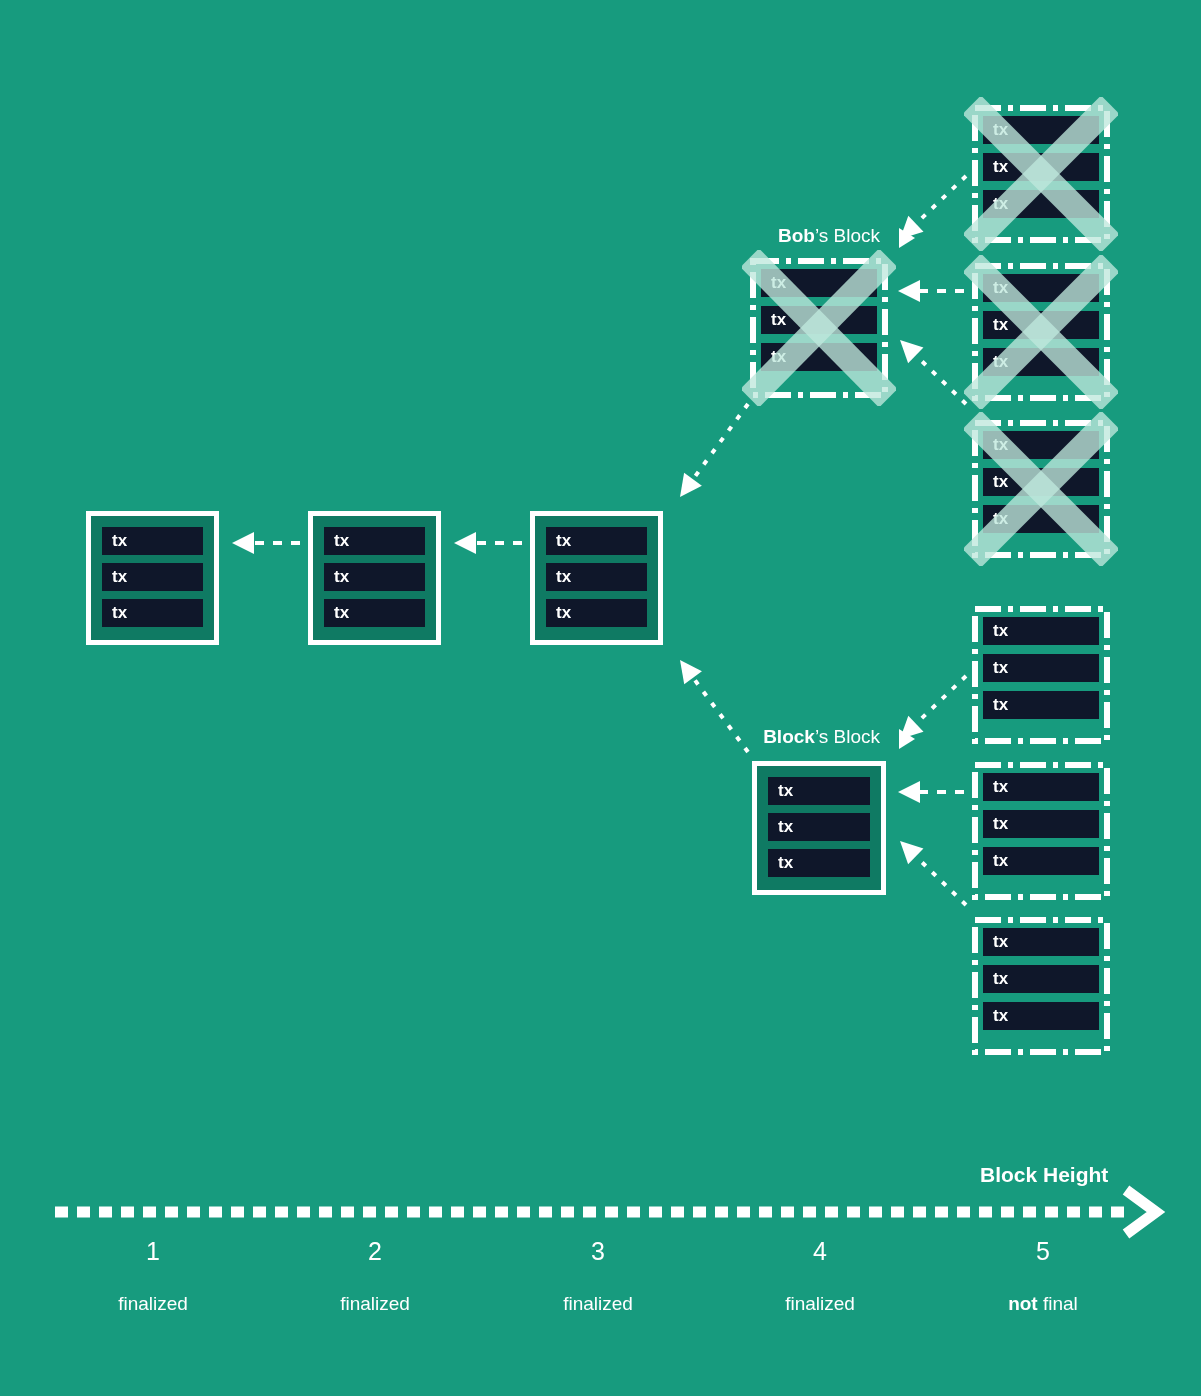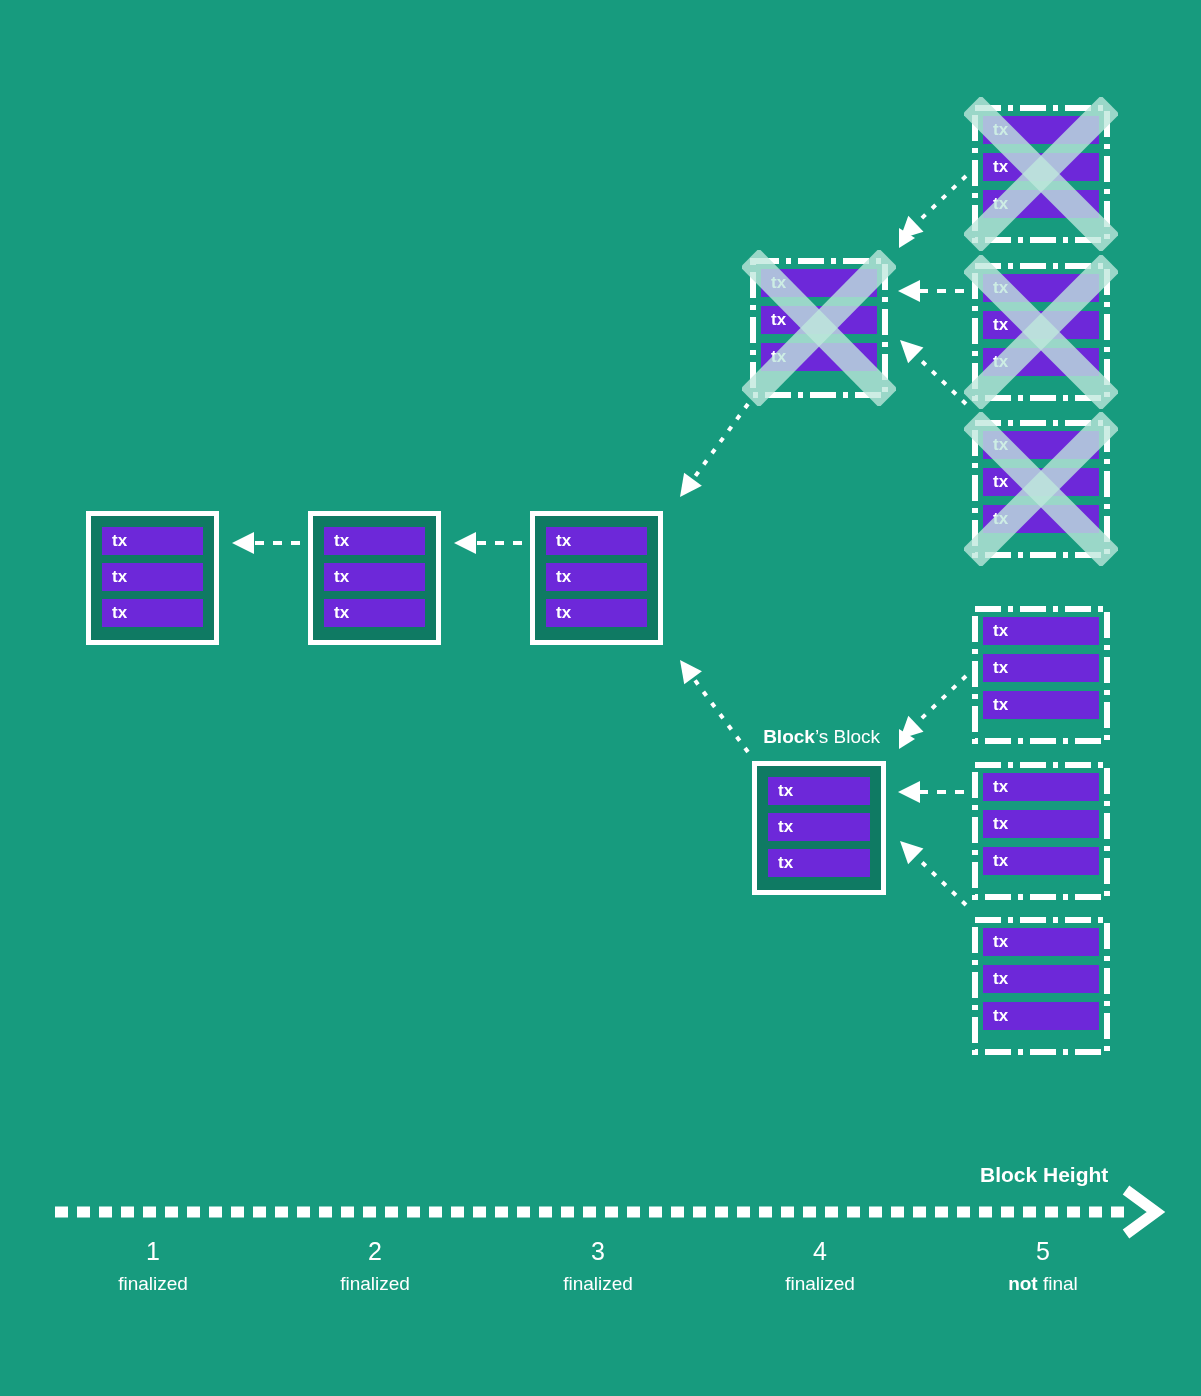--- a/index.html
+++ b/index.html
@@ -25,21 +25,21 @@
     border:none;
     background:transparent;
     padding:11px 11px;
   }
   .pend-border{
     position:absolute;left:0;top:0;width:100%;height:100%;
     pointer-events:none;
   }
   .txrow{
     height:28px;
-    background:#6d28d9;
+    background:#0f172a;
     color:#ffffff;
     font-size:17px;
     font-weight:bold;
     line-height:28px;
     padding-left:10px;
     box-sizing:border-box;
     margin-bottom:8px;
     position:relative;
     z-index:1;
   }
@@ -71,21 +71,21 @@
     color:#ffffff;font-size:21px;font-weight:bold;
     white-space:nowrap;
   }
   .tick{
     position:absolute;
     width:200px;
     text-align:center;
     color:#ffffff;
   }
   .tick .num{font-size:25px;line-height:36px;}
-  .tick .sub{font-size:19px;line-height:30px;}
+  .tick .sub{font-size:19px;line-height:30px;margin-top:20px;}
   .tick .sub b{font-weight:bold;}
 </style>
 </head>
 <body>
 
 <div id="stage">
 
   <svg id="axis-svg" viewBox="0 0 1201 1396" xmlns="http://www.w3.org/2000/svg">
     <defs>
       <marker id="tri" viewBox="0 0 10 10" refX="9" refY="5" markerWidth="6" markerHeight="6" orient="auto-start-reverse">
@@ -209,20 +209,23 @@
       <div class="block pending" style="left: 972px; top: 917px; width: 138px; height: 138px;">
         <svg class="pend-border" viewBox="0 0 138 138">
           <rect x="3" y="3" width="132" height="132" fill="none" stroke="#ffffff" stroke-width="6" stroke-dasharray="26 7 5 7"></rect>
         </svg>
         <div class="txrow">tx</div>
         <div class="txrow">tx</div>
         <div class="txrow">tx</div>
       </div>
     </div>
 
+  <div class="blocklabel" style="left:560px;top:225px;width:320px;">
+    <b>Bob</b><span>’s Block</span>
+  </div>
   <svg class="label-arrow" style="position:absolute;left:893px;top:224px;width:28px;height:28px;" viewBox="0 0 28 28" xmlns="http://www.w3.org/2000/svg">
     <path d="M 6 4 L 22 14 L 6 24 z" fill="#ffffff"></path>
   </svg>
 
   <div class="blocklabel" style="left:560px;top:726px;width:320px;">
     <b>Block</b><span>’s Block</span>
   </div>
   <svg class="label-arrow" style="position:absolute;left:893px;top:725px;width:28px;height:28px;" viewBox="0 0 28 28" xmlns="http://www.w3.org/2000/svg">
     <path d="M 6 4 L 22 14 L 6 24 z" fill="#ffffff"></path>
   </svg>

